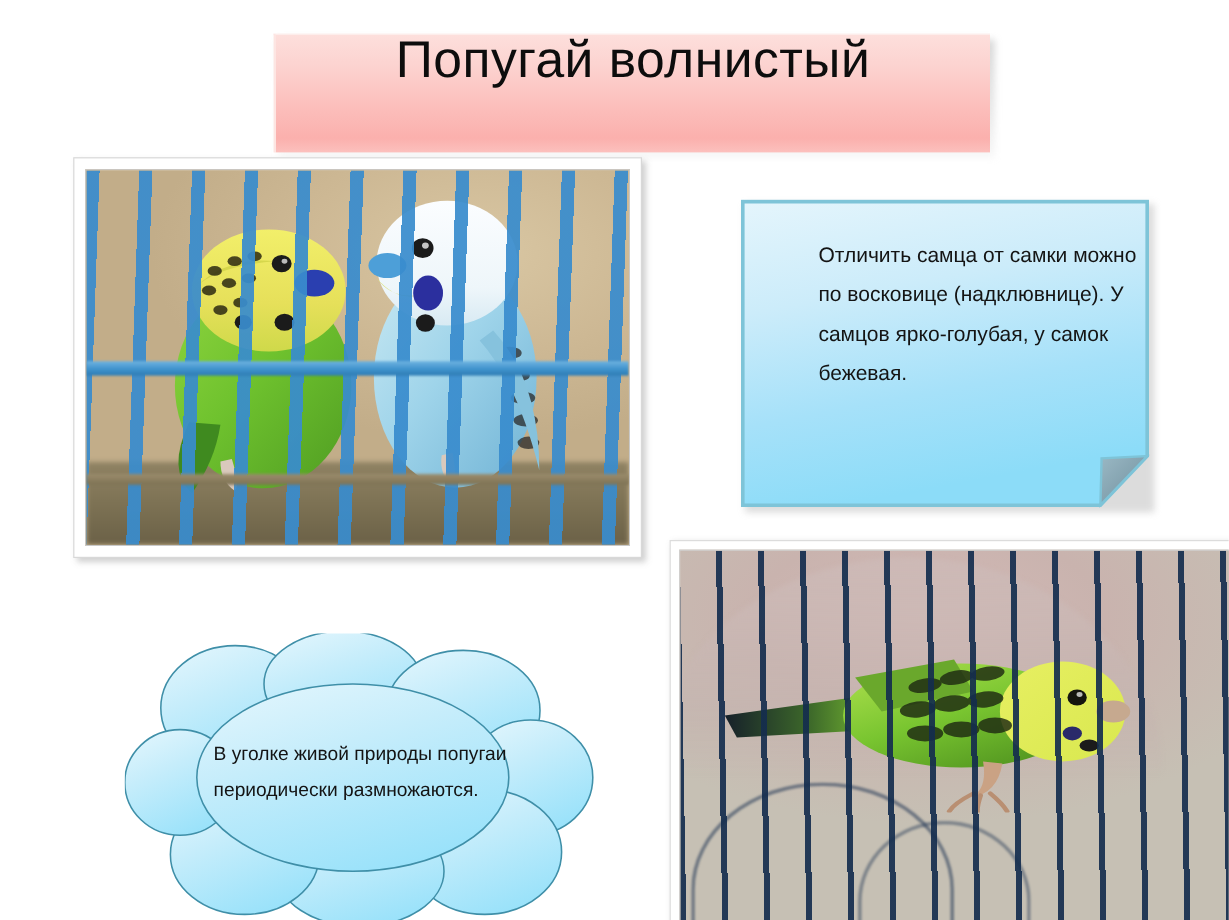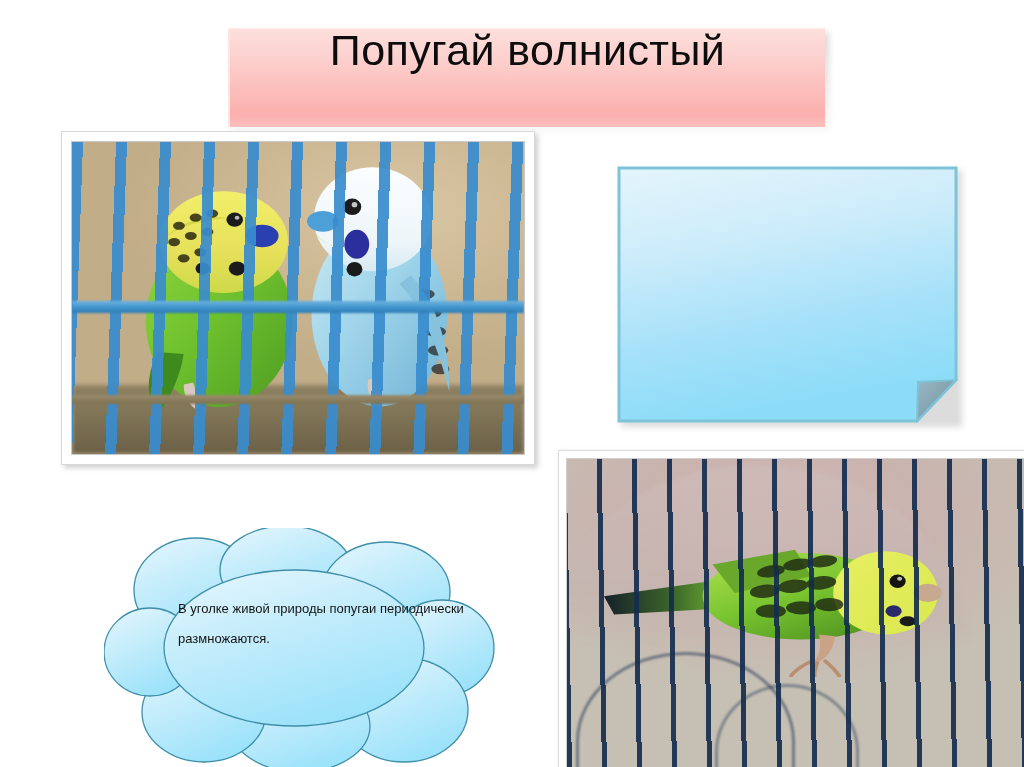--- a/index.html
+++ b/index.html
@@ -159,23 +159,23 @@
   
   .cloud {
     position: absolute;
     left: 104px; top: 528px;
     width: 394px; height: 240px;
   }
   .cloud-svg { position: absolute; inset: 0; width: 100%; height: 100%; }
   .cloud-text {
     position: absolute;
     left: 74px;
-    top: 66px;
+    top: 86px;
     width: 290px;
-    font-size: 13px;
+    font-size: 16px;
     line-height: 30px;
     color: #141414;
     font-family: "Liberation Sans", sans-serif;
   }
 
   
   .photo2-frame {
     position: absolute;
     left: 558px;
     top: 450px;
@@ -344,20 +344,21 @@
           <stop offset="100%" stop-color="#8cdcf8"></stop>
         </linearGradient>
         <linearGradient id="cfold" x1="0" y1="0" x2="1" y2="1">
           <stop offset="0%" stop-color="#9ab8c4"></stop>
           <stop offset="100%" stop-color="#6f8e9c"></stop>
         </linearGradient>
       </defs>
       <path d="M2 2 H339 V214 L300 255 H2 Z" fill="url(#cgrad)" stroke="#7ec4d8" stroke-width="3"></path>
       <path d="M339 214 L300 255 L301 216 Z" fill="url(#cfold)" stroke="#7ec4d8" stroke-width="2"></path>
     </svg>
+    <div class="callout-text">Отличить самца от самки можно по восковице (надклювнице). У самцов ярко-голубая, у самок бежевая.</div>
   </div>
 
   <div class="cloud">
     <svg class="cloud-svg" viewBox="0 0 394 240" preserveAspectRatio="none">
       <defs>
         <linearGradient id="cldgrad" x1="0.1" y1="0" x2="0.6" y2="1">
           <stop offset="0%" stop-color="#e3f6fd"></stop>
           <stop offset="40%" stop-color="#c6edfb"></stop>
           <stop offset="100%" stop-color="#9ae2fa"></stop>
         </linearGradient>

